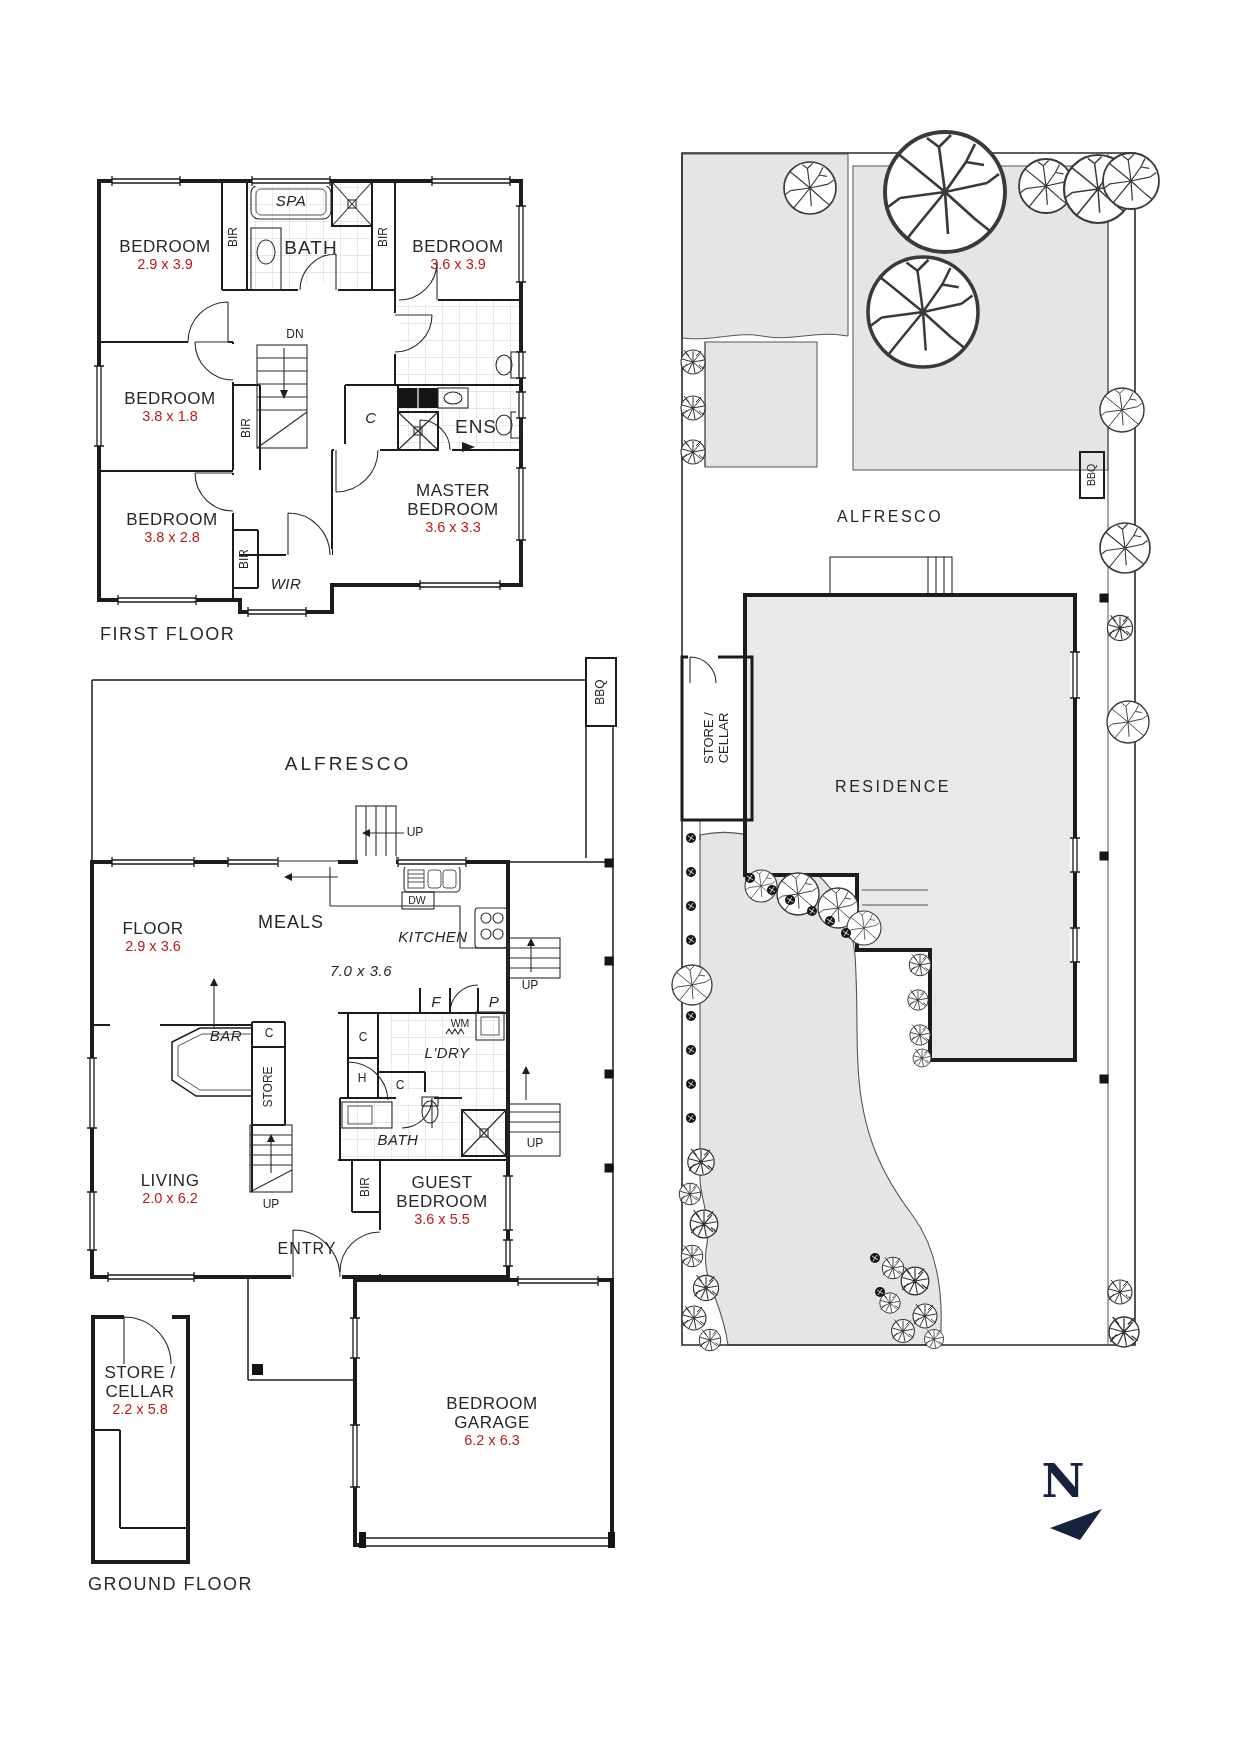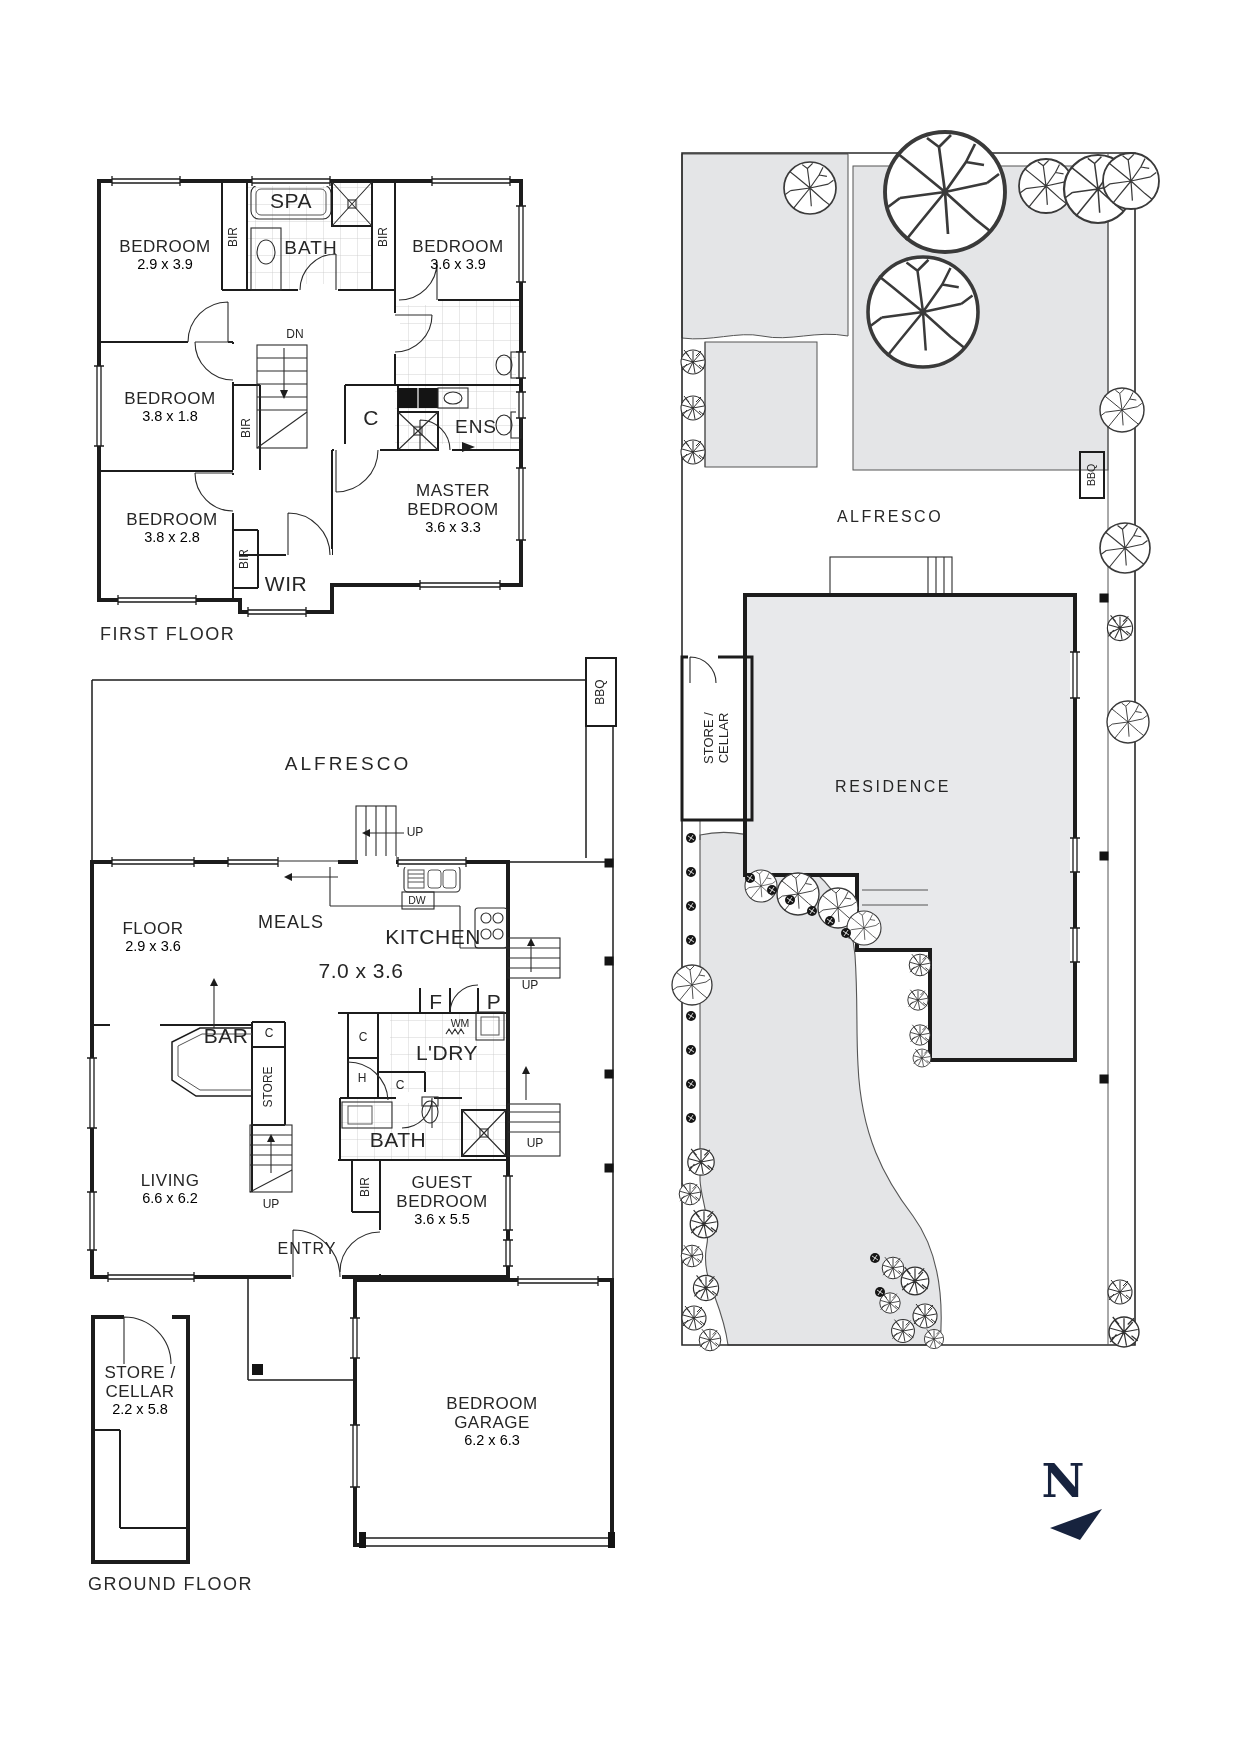--- a/index.html
+++ b/index.html
@@ -2,23 +2,23 @@
 <html><head>
 <meta charset="utf-8">
 <style>
   html,body{margin:0;padding:0;background:#fff;}
   #canvas{position:relative;width:1240px;height:1754px;background:#fff;overflow:hidden;
           font-family:"Liberation Sans", sans-serif;color:#222;}
   #plan-svg{position:absolute;left:0;top:0;}
   .lbl{position:absolute;transform:translate(-50%,-50%);text-align:center;line-height:1.12;
        white-space:nowrap;color:#262626;}
   .lbl .nm{font-size:17px;letter-spacing:.5px;}
-  .lbl .dm{font-size:14.5px;color:#000000;}
+  .lbl .dm{font-size:14.5px;color:#b91c1c;}
   .big{font-size:19px;letter-spacing:1px;}
-  .med{font-size:21px;letter-spacing:.5px;}
+  .med{font-size:15px;letter-spacing:.5px;font-style:italic;}
   .sm{font-size:12px;}
   .tiny{font-size:10.5px;}
   .rot{transform:translate(-50%,-50%) rotate(-90deg);}
   .title{position:absolute;font-size:18px;letter-spacing:1.5px;color:#2a2a2a;transform:none;}
   .north-n{position:absolute;transform:translate(-50%,-50%);font-family:"DejaVu Serif",serif;
            font-weight:bold;font-size:47px;color:#17233e;}
   
   .w4{stroke:#1c1c1c;stroke-width:4;fill:none;}
   .w4f{stroke:#1c1c1c;stroke-width:4;}
   .w3{stroke:#1c1c1c;stroke-width:3;fill:none;}
@@ -398,21 +398,21 @@
 </div>
 <div class="lbl" style="left:291px;top:922px;font-size:18px;letter-spacing:1px">MEALS</div>
 <div class="lbl med" style="left:433px;top:937px">KITCHEN</div>
 <div class="lbl med" style="left:361px;top:971px">7.0 x 3.6</div>
 <div class="lbl tiny" style="left:417px;top:901px">DW</div>
 <div class="lbl med" style="left:226px;top:1036px">BAR</div>
 <div class="lbl sm" style="left:269px;top:1034px">C</div>
 <div class="lbl sm rot" style="left:269px;top:1087px">STORE</div>
 <div class="lbl" style="left:170px;top:1189px">
   <div class="nm">LIVING</div>
-  <div class="dm">6.6 x 6.2</div>
+  <div class="dm">2.0 x 6.2</div>
 </div>
 <div class="lbl med" style="left:436px;top:1002px">F</div>
 <div class="lbl med" style="left:494px;top:1002px">P</div>
 <div class="lbl tiny" style="left:460px;top:1024px">WM</div>
 <div class="lbl med" style="left:447px;top:1053px">L'DRY</div>
 <div class="lbl sm" style="left:530px;top:986px">UP</div>
 <div class="lbl sm" style="left:363px;top:1038px">C</div>
 <div class="lbl sm" style="left:362px;top:1079px">H</div>
 <div class="lbl sm" style="left:400px;top:1086px">C</div>
 <div class="lbl med" style="left:398px;top:1140px">BATH</div>

